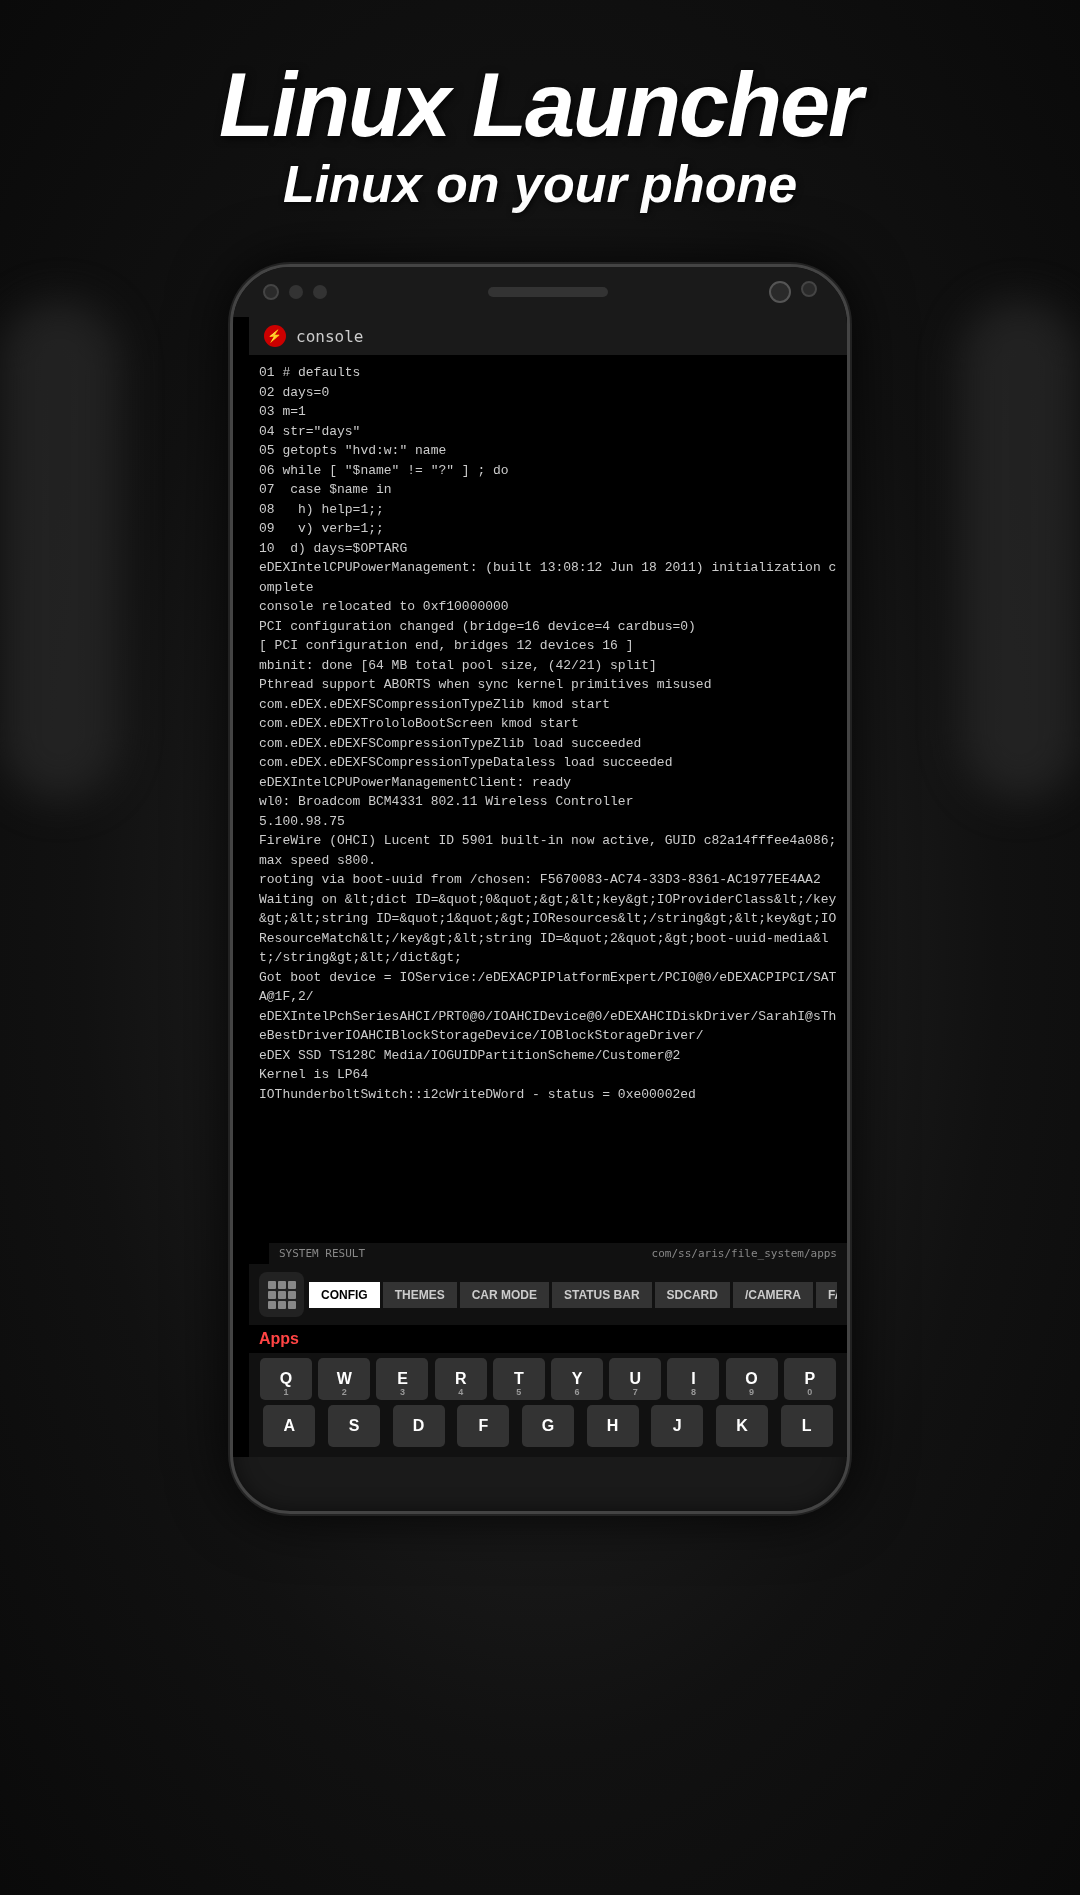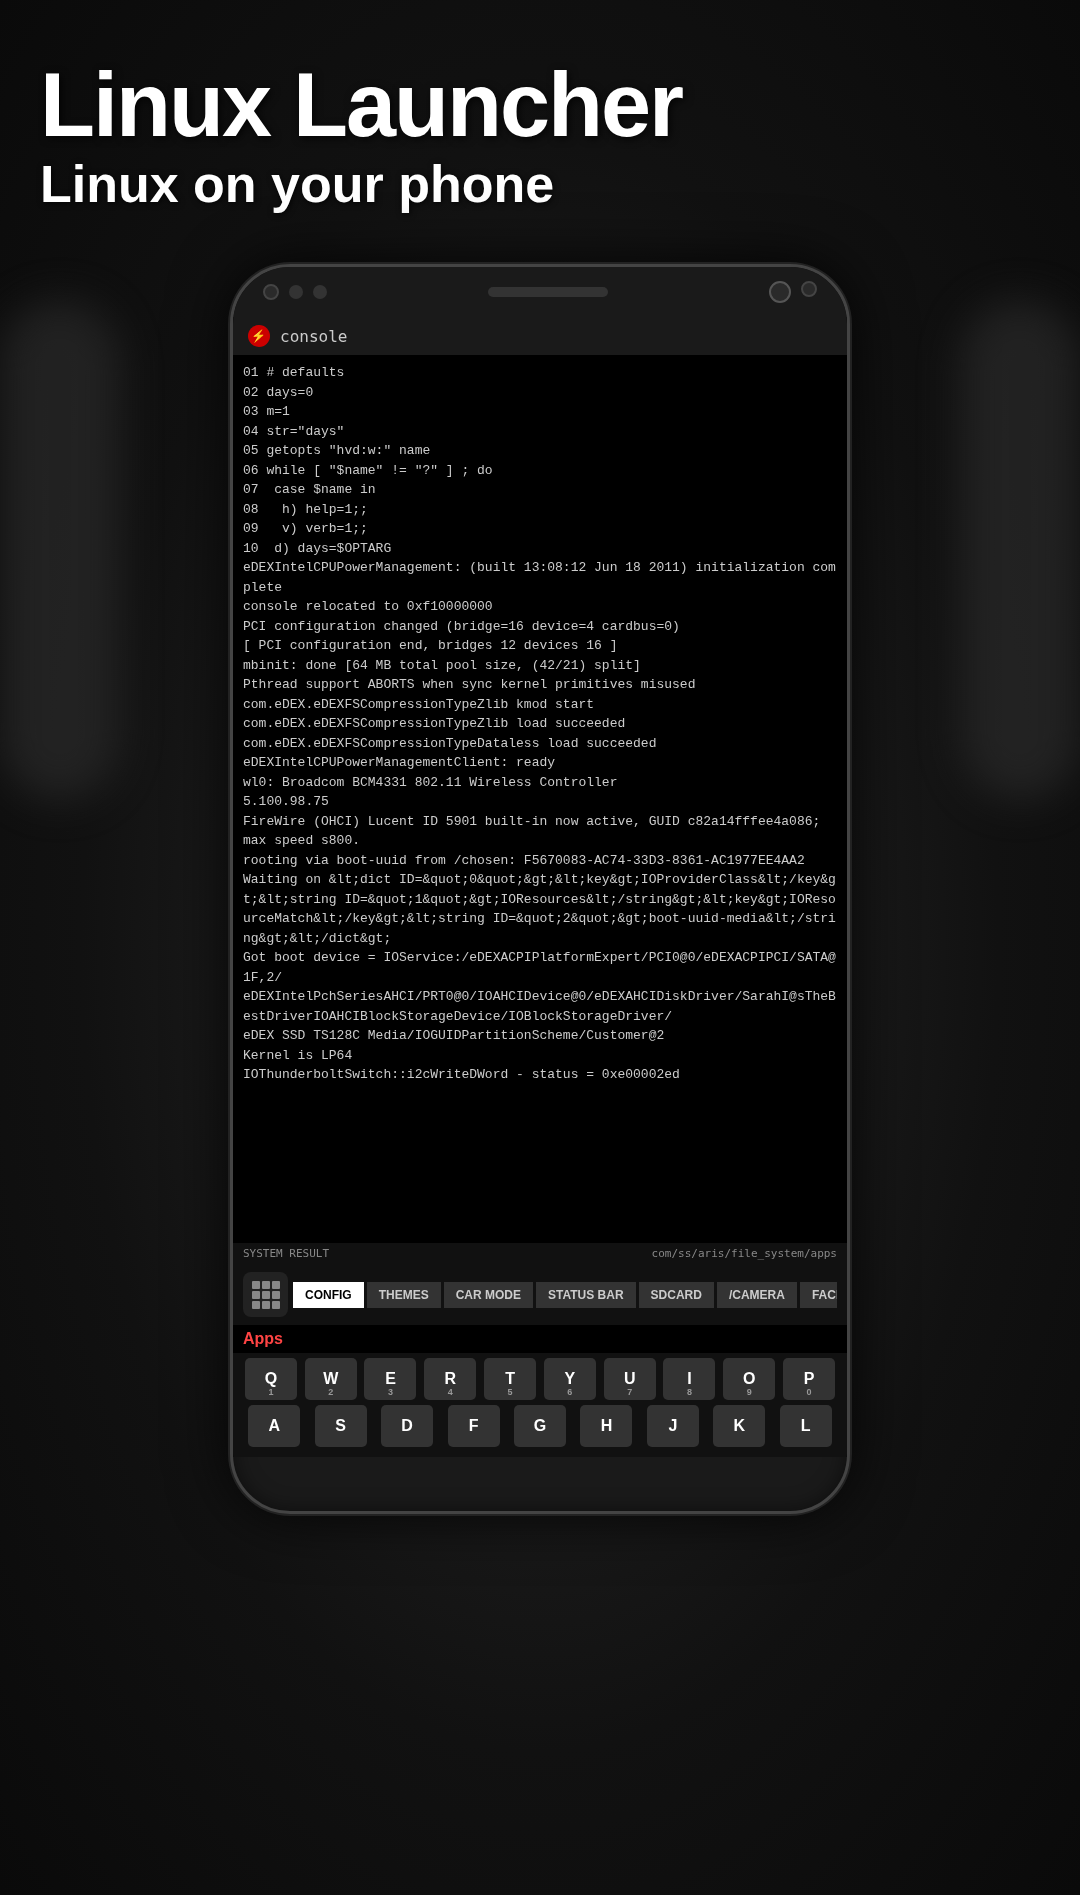--- a/index.html
+++ b/index.html
@@ -38,22 +38,23 @@
       background: #2a2a2a;
       filter: blur(20px);
       z-index: 1;
       border-radius: 60px;
       opacity: 0.7;
     }
 
     .header-section {
       position: relative;
       z-index: 10;
-      text-align: left;
+      text-align: center;
       padding: 60px 40px 30px 40px;
+      font-style: italic;
     }
 
     .app-title {
       font-size: 90px;
       font-weight: 900;
       color: #ffffff;
       line-height: 1;
       letter-spacing: -2px;
       text-shadow: 2px 2px 8px rgba(0,0,0,0.8);
     }
@@ -144,20 +145,21 @@
       height: 16px;
       background: #2a2a2a;
       border-radius: 50%;
       border: 2px solid #444;
     }
 
     .phone-screen {
       width: 100%;
       background: #000;
       position: relative;
+      padding-left: 16px;
     }
 
     .console-titlebar {
       background: #1a1a1a;
       padding: 8px 15px;
       display: flex;
       align-items: center;
       gap: 10px;
     }
 
@@ -199,20 +201,21 @@
       white-space: pre-wrap;
       word-break: break-all;
     }
 
     .status-bar-bottom {
       background: #111;
       padding: 4px 10px;
       display: flex;
       justify-content: space-between;
       align-items: center;
+      margin-left: 20px;
     }
 
     .status-text-left {
       color: #888;
       font-size: 11px;
       font-family: monospace;
     }
 
     .status-text-right {
       color: #888;
@@ -395,20 +398,21 @@
           <div class="line">08   h) help=1;;</div>
           <div class="line">09   v) verb=1;;</div>
           <div class="line">10  d) days=$OPTARG</div>
           <div class="line">eDEXIntelCPUPowerManagement: (built 13:08:12 Jun 18 2011) initialization complete</div>
           <div class="line">console relocated to 0xf10000000</div>
           <div class="line">PCI configuration changed (bridge=16 device=4 cardbus=0)</div>
           <div class="line">[ PCI configuration end, bridges 12 devices 16 ]</div>
           <div class="line">mbinit: done [64 MB total pool size, (42/21) split]</div>
           <div class="line">Pthread support ABORTS when sync kernel primitives misused</div>
           <div class="line">com.eDEX.eDEXFSCompressionTypeZlib kmod start</div>
+          <div class="line">com.eDEX.eDEXTrololoBootScreen kmod start</div>
           <div class="line">com.eDEX.eDEXFSCompressionTypeZlib load succeeded</div>
           <div class="line">com.eDEX.eDEXFSCompressionTypeDataless load succeeded</div>
           <div class="line"></div>
           <div class="line">eDEXIntelCPUPowerManagementClient: ready</div>
           <div class="line">wl0: Broadcom BCM4331 802.11 Wireless Controller</div>
           <div class="line">5.100.98.75</div>
           <div class="line"></div>
           <div class="line">FireWire (OHCI) Lucent ID 5901 built-in now active, GUID c82a14fffee4a086;  max speed s800.</div>
           <div class="line">rooting via boot-uuid from /chosen: F5670083-AC74-33D3-8361-AC1977EE4AA2</div>
           <div class="line">Waiting on &amp;lt;dict ID=&amp;quot;0&amp;quot;&amp;gt;&amp;lt;key&amp;gt;IOProviderClass&amp;lt;/key&amp;gt;&amp;lt;string ID=&amp;quot;1&amp;quot;&amp;gt;IOResources&amp;lt;/string&amp;gt;&amp;lt;key&amp;gt;IOResourceMatch&amp;lt;/key&amp;gt;&amp;lt;string ID=&amp;quot;2&amp;quot;&amp;gt;boot-uuid-media&amp;lt;/string&amp;gt;&amp;lt;/dict&amp;gt;</div>

